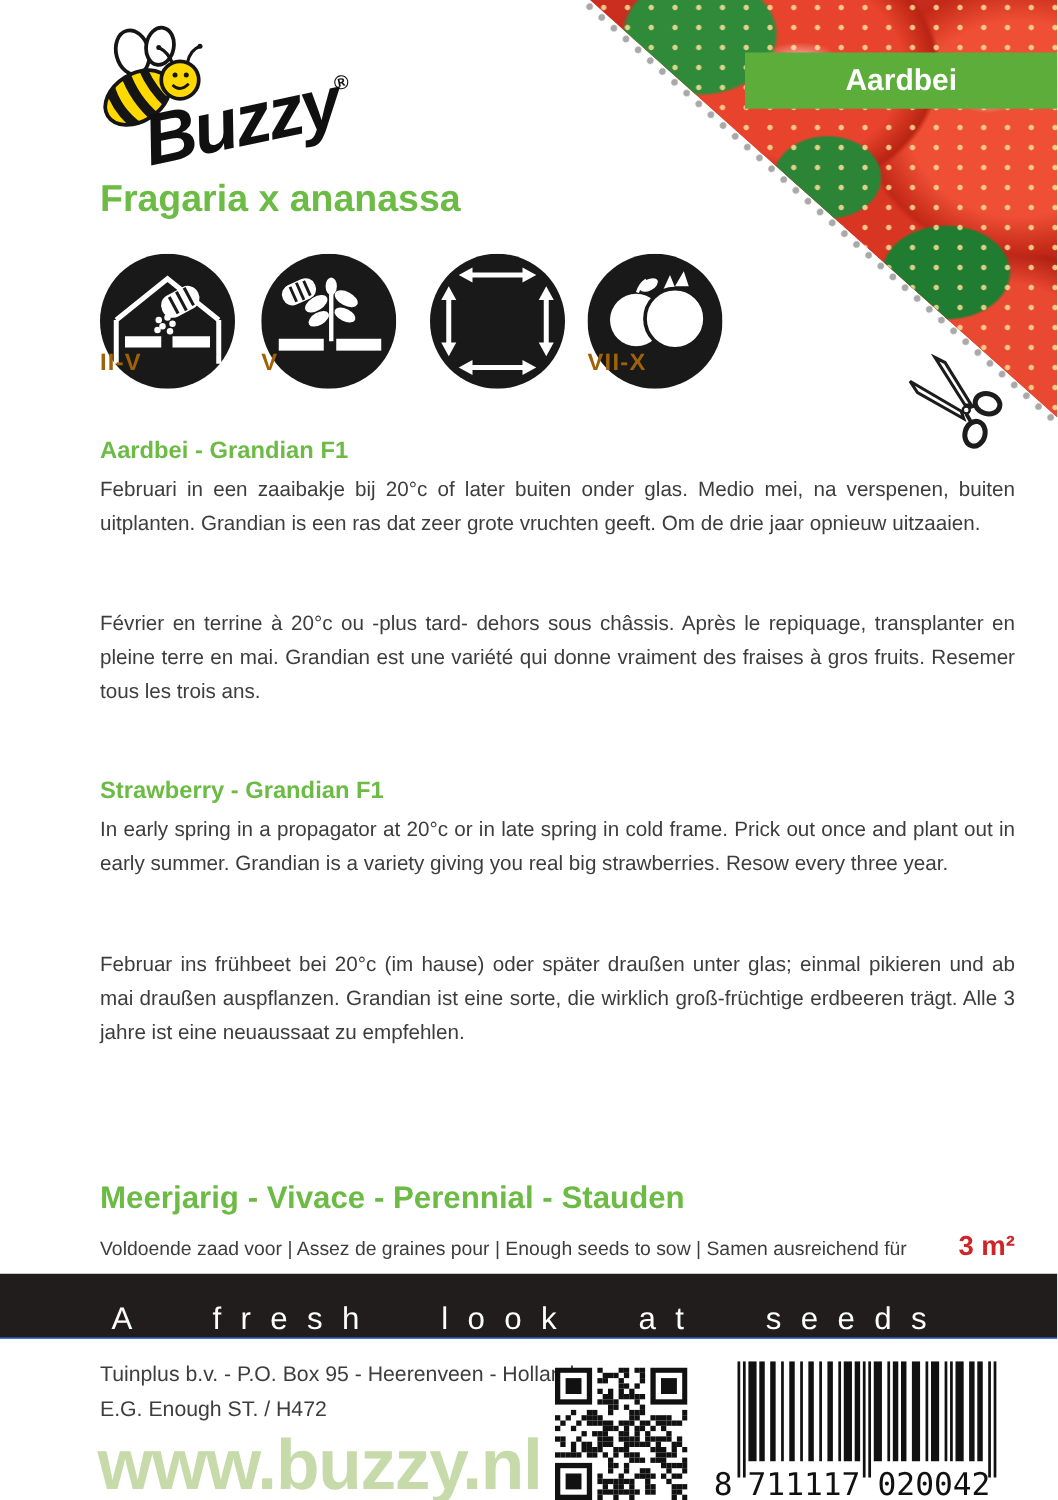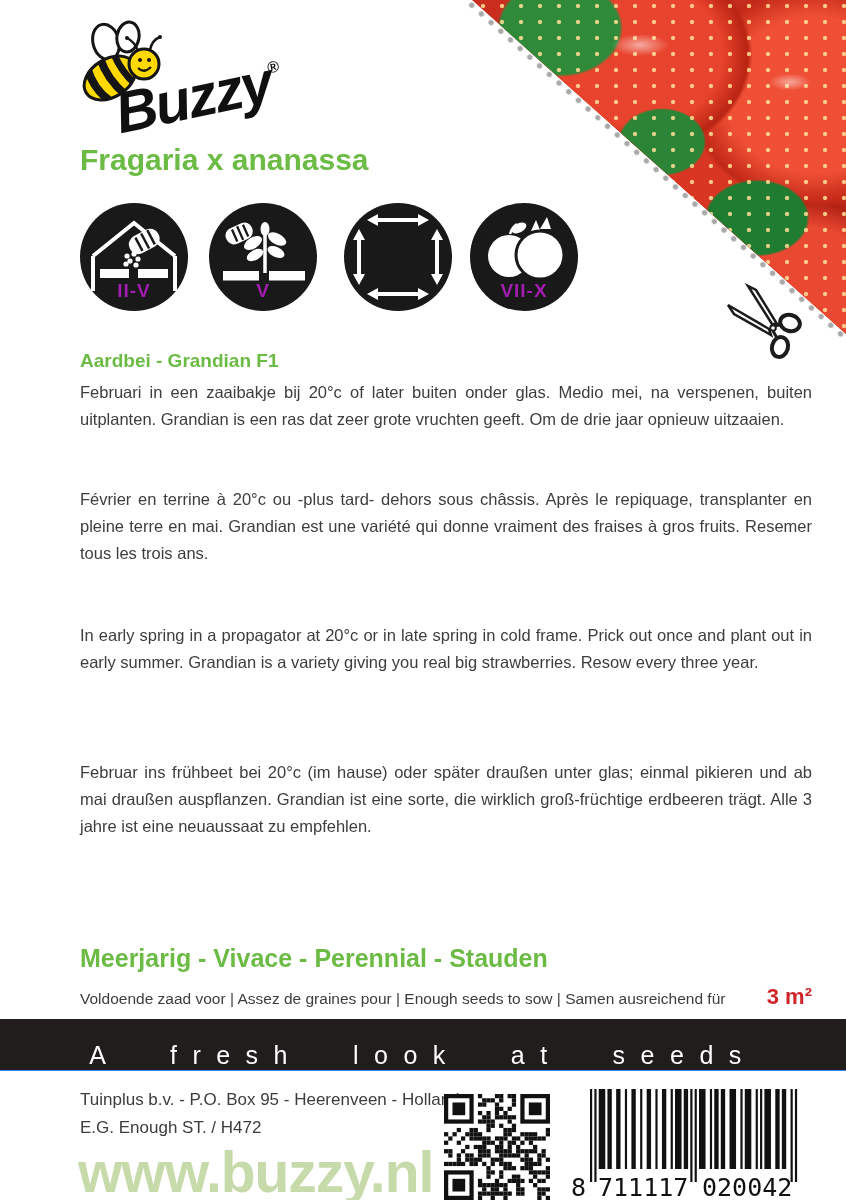--- a/index.html
+++ b/index.html
@@ -46,21 +46,21 @@
   .logotext{position:absolute;left:116px;top:80px;z-index:5;color:#101010;
     font-size:58px;font-weight:bold;font-style:italic;letter-spacing:-2px;
     transform:rotate(-12deg);transform-origin:0 50%;}
   .logotext .reg{font-size:16px;font-style:normal;vertical-align:28px;letter-spacing:0;}
 
   .species{position:absolute;left:80px;top:143px;font-size:30px;font-weight:bold;color:var(--green);}
 
   
   .picto{position:absolute;top:203px;width:108px;height:108px;}
   .p1{left:80px}.p2{left:209px}.p3{left:344px}.p4{left:470px}
-  .picto .lbl{position:absolute;left:0;right:0;bottom:9px;text-align:center;color:#a21caf;
+  .picto .lbl{position:absolute;left:0;right:0;bottom:9px;text-align:left;color:#a16207;
     font-weight:bold;font-size:19px;letter-spacing:1px;}
   .picto .ctr{position:absolute;top:33px;left:0;right:0;text-align:center;color:#fff;
     font-weight:bold;font-size:19px;line-height:21px;}
 
   
   .txt{position:absolute;left:80px;width:732px;}
   .s1{top:350px}.s2{top:486px}.s3{top:622px}.s4{top:759px}
   .txt h3{color:var(--green);font-size:19px;font-weight:bold;margin:0 0 7px 0;}
   .txt p{margin:0;font-size:16.5px;line-height:27px;text-align:justify;color:var(--ink);}
 
@@ -82,20 +82,23 @@
   #barcode{position:absolute;left:570px;top:1089px;}
 </style>
 </head>
 <body>
 
 <div class="page">
 
   <div class="photo"></div>
   <div class="speckle"></div>
   <div class="cutline"></div>
+  <div class="badge">
+    <span>Aardbei</span>
+  </div>
 
   <svg class="scissors" width="92" height="82" viewBox="0 0 92 82">
     <path d="M50 41 L26 3 L34 7 L55 41 Z" fill="#fff" stroke="#1c1c1c" stroke-width="2.5"></path>
     <path d="M47 46 L6 22 L12 31 L49 52 Z" fill="#fff" stroke="#1c1c1c" stroke-width="2.5"></path>
     <line x1="53" y1="43" x2="60" y2="41" stroke="#1c1c1c" stroke-width="3"></line>
     <line x1="51" y1="48" x2="55" y2="55" stroke="#1c1c1c" stroke-width="3"></line>
     <ellipse cx="68" cy="40" rx="10" ry="8" transform="rotate(15 68 40)" fill="none" stroke="#1c1c1c" stroke-width="4"></ellipse>
     <ellipse cx="58" cy="64" rx="8" ry="10" transform="rotate(15 58 64)" fill="none" stroke="#1c1c1c" stroke-width="4"></ellipse>
     <circle cx="51" cy="45" r="2.8" fill="#fff" stroke="#1c1c1c" stroke-width="2"></circle>
   </svg>
@@ -210,20 +213,21 @@
   </div>
 
   <section class="txt s1">
     <h3>Aardbei - Grandian F1</h3>
     <p>Februari in een zaaibakje bij 20°c of later buiten onder glas. Medio mei, na verspenen, buiten uitplanten. Grandian is een ras dat zeer grote vruchten geeft. Om de drie jaar opnieuw uitzaaien.</p>
   </section>
   <section class="txt s2">
     <p>Février en terrine à 20°c ou -plus tard- dehors sous châssis. Après le repiquage, transplanter en pleine terre en mai. Grandian est une variété qui donne vraiment des fraises à gros fruits. Resemer tous les trois ans.</p>
   </section>
   <section class="txt s3">
+    <h3>Strawberry - Grandian F1</h3>
     <p>In early spring in a propagator at 20°c or in late spring in cold frame. Prick out once and plant out in early summer. Grandian is a variety giving you real big strawberries. Resow every three year.</p>
   </section>
   <section class="txt s4">
     <p>Februar ins frühbeet bei 20°c (im hause) oder später draußen unter glas; einmal pikieren und ab mai draußen auspflanzen. Grandian ist eine sorte, die wirklich groß-früchtige erdbeeren trägt. Alle 3 jahre ist eine neuaussaat zu empfehlen.</p>
   </section>
 
   <div class="perennial">Meerjarig - Vivace - Perennial - Stauden</div>
 
   <div class="seedsrow">
     <span class="t">Voldoende zaad voor | Assez de graines pour | Enough seeds to sow | Samen ausreichend für</span>

